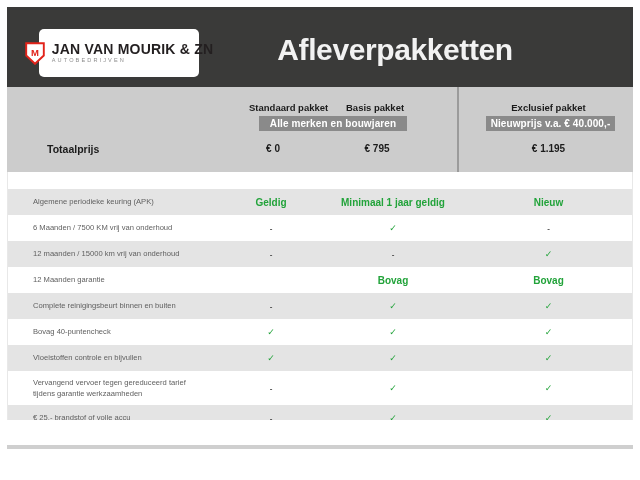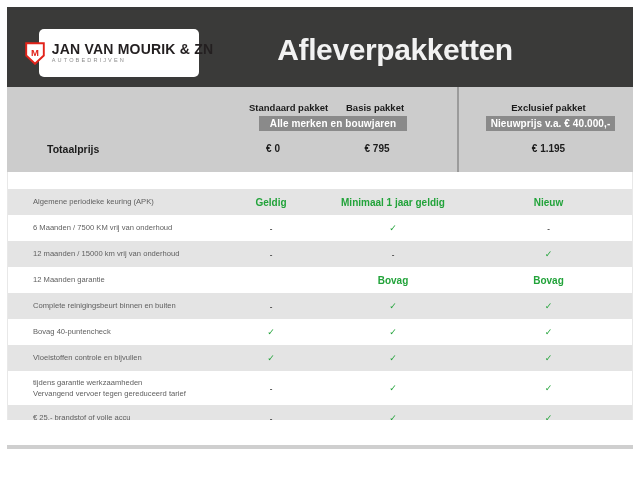--- a/index.html
+++ b/index.html
@@ -206,22 +206,22 @@
       <div class="row alt" style="height: 26px;">
         <div class="cell-label">
           <span>Vloeistoffen controle en bijvullen</span>
         </div>
         <div class="cell-val c0 chk">✓</div>
         <div class="cell-val c1 chk">✓</div>
         <div class="cell-val c2 chk">✓</div>
       </div>
       <div class="row" style="height: 34px;">
         <div class="cell-label">
+          <span>Vervangend vervoer tegen gereduceerd tarief</span>
           <span>tijdens garantie werkzaamheden</span>
-          <span>Vervangend vervoer tegen gereduceerd tarief</span>
         </div>
         <div class="cell-val c0 dash">-</div>
         <div class="cell-val c1 chk">✓</div>
         <div class="cell-val c2 chk">✓</div>
       </div>
       <div class="row alt" style="height: 26px;">
         <div class="cell-label">
           <span>€ 25,- brandstof of  volle accu</span>
         </div>
         <div class="cell-val c0 dash">-</div>

